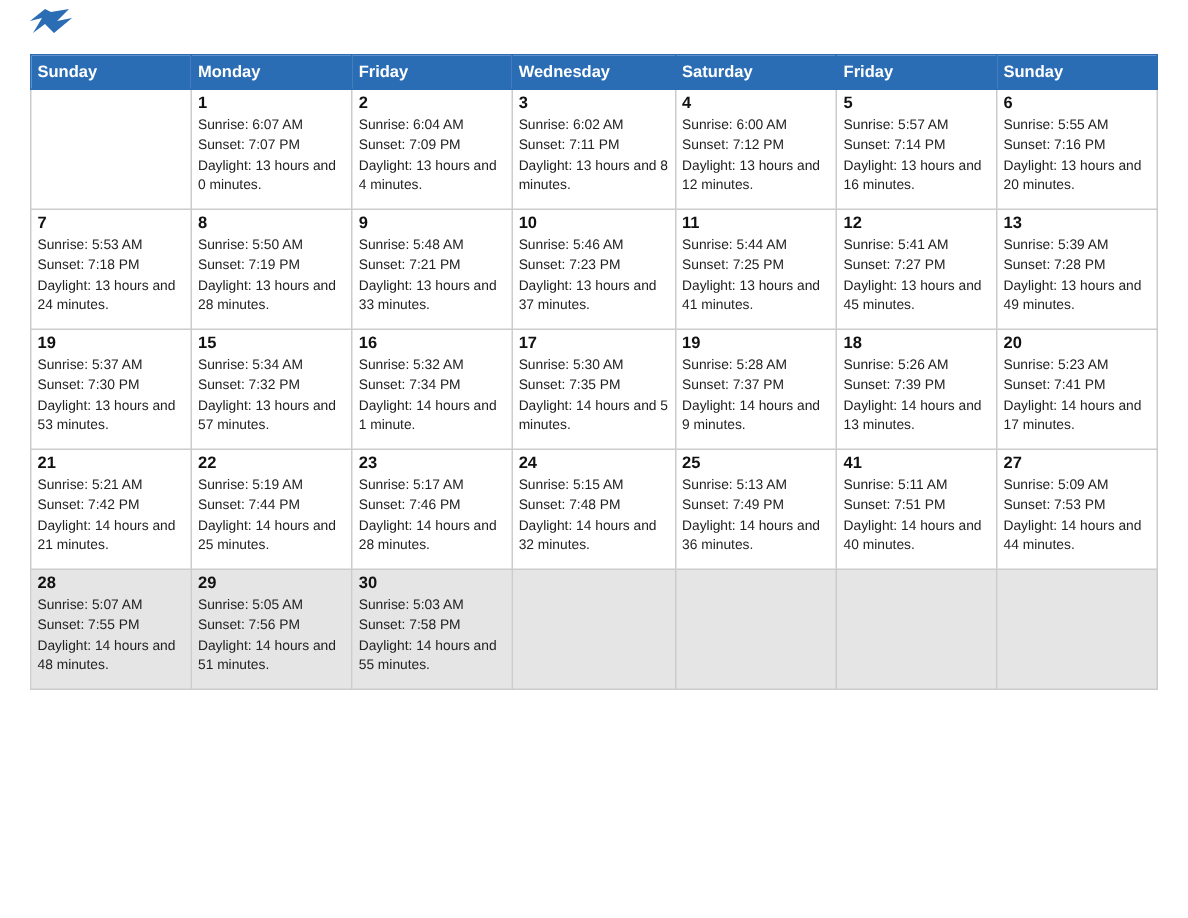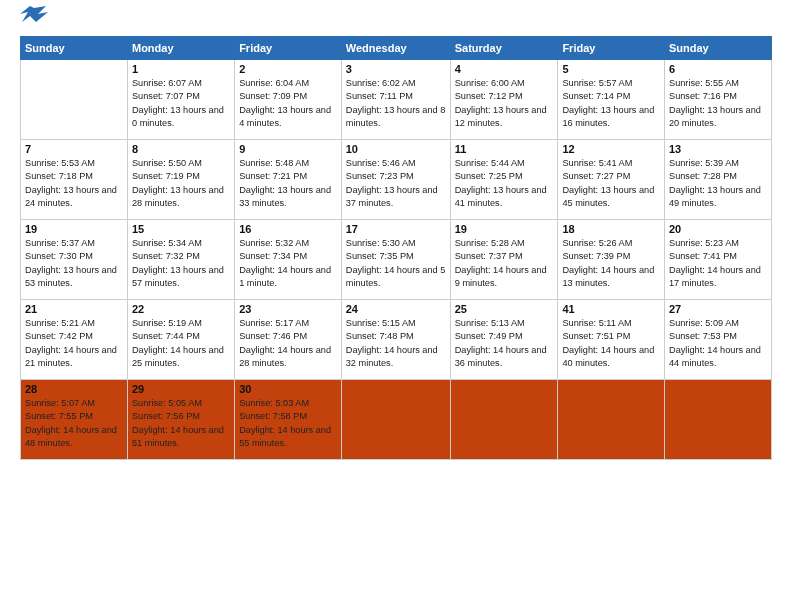--- a/index.html
+++ b/index.html
@@ -65,21 +65,21 @@
     }
     .calendar-table tbody tr td {
       border: 1px solid #ccc;
       vertical-align: top;
       padding: 3px 4px;
       width: 113px;
       height: 80px;
       background: #fff;
     }
     .calendar-table tbody tr:last-child td {
-      background: #c2410c;
+      background: #e5e5e5;
     }
     .day-num {
       font-weight: bold;
       font-size: 11px;
       color: #111;
       margin-bottom: 2px;
     }
     .day-info {
       font-size: 9.2px;
       color: #222;

